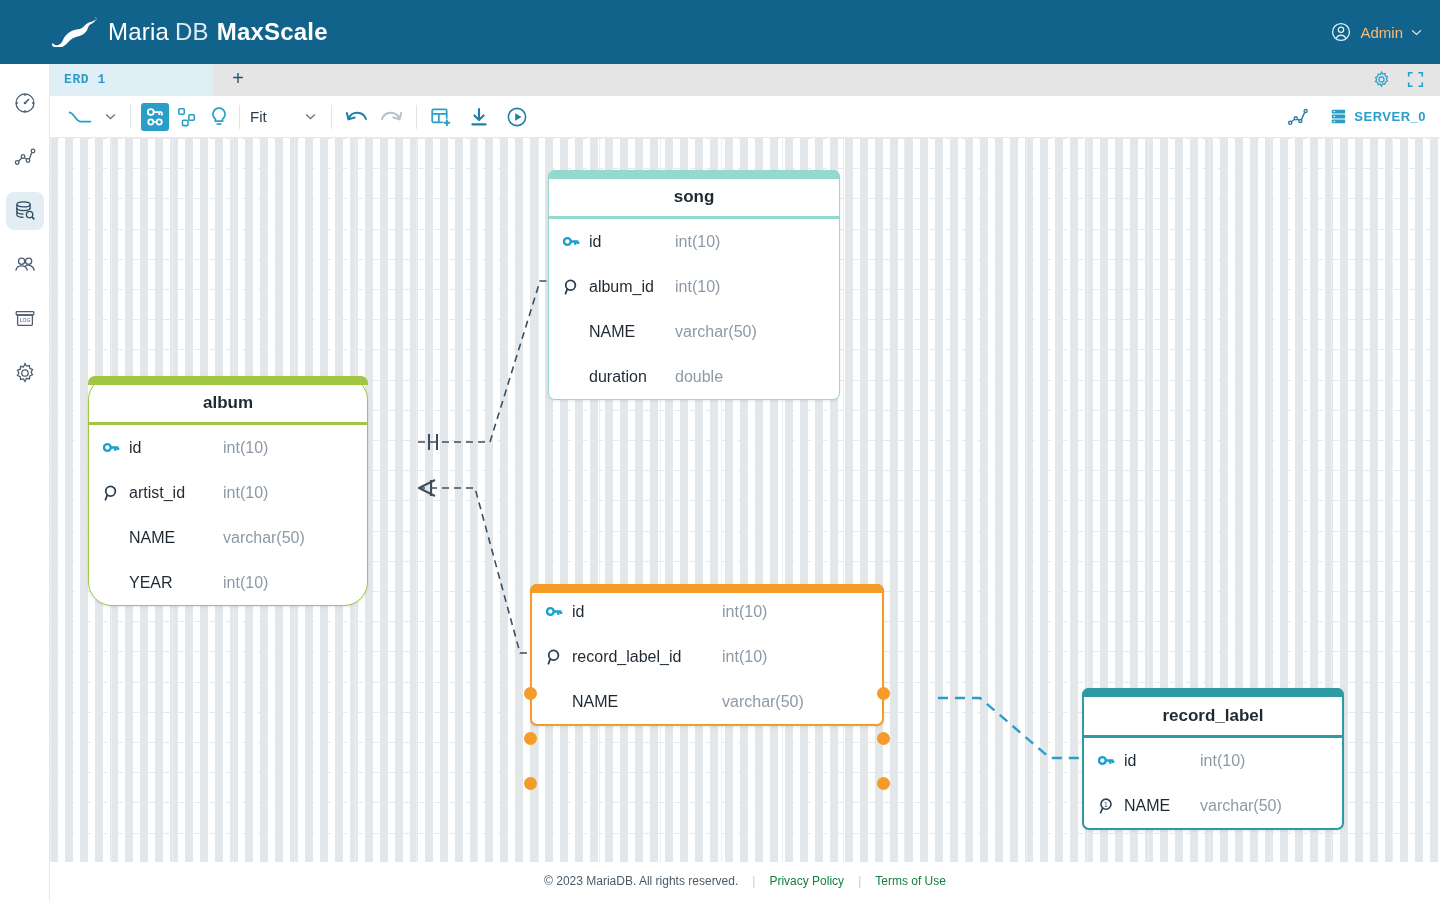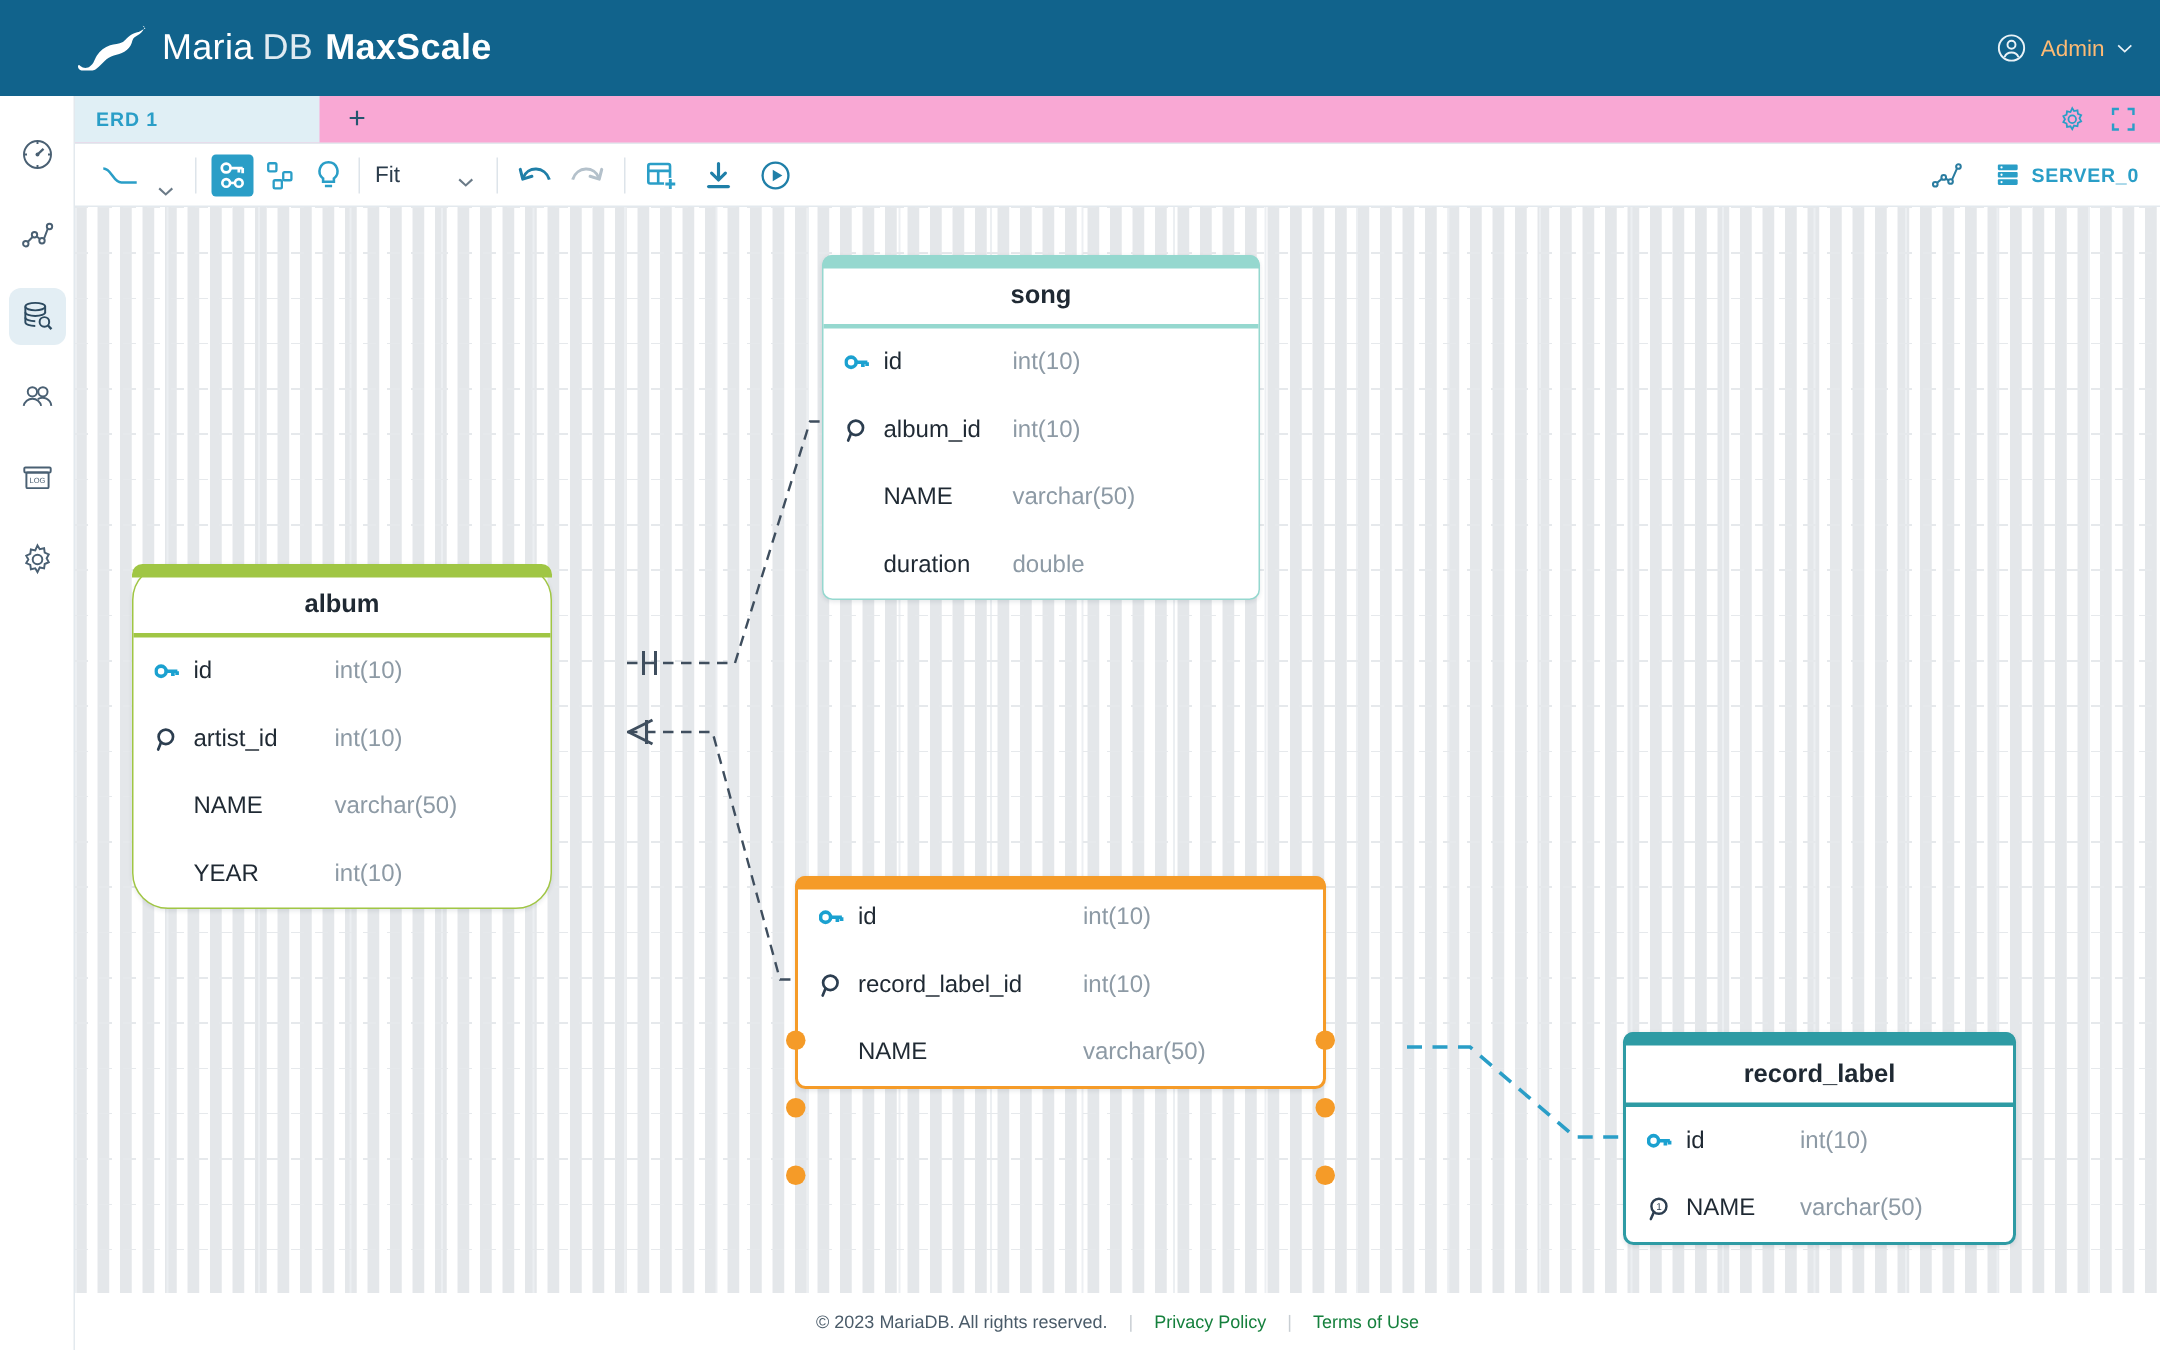--- a/index.html
+++ b/index.html
@@ -42,23 +42,23 @@
     width: 38px; height: 38px; border-radius: 8px;
     display: flex; align-items: center; justify-content: center;
     cursor: pointer; color: #3e556b;
   }
   .rail-item.active { background: #e3eef4; }
 
   
   .tabstrip {
     position: absolute; top: 64px; left: 50px;
     width: 1390px; height: 32px;
-    background: #f9a8d4;
+    background: #e5e5e5;
     border-bottom: 1px solid #e3e9ee;
-    display: flex; align-items: stretch;
+    display: flex; align-items: stretch; font-family: Liberation Mono, monospace;
   }
   .tab {
     width: 163px; background: #e0eff5;
     display: flex; align-items: center; padding-left: 14px;
     color: #2a9ec7; font-size: 13px; font-weight: 600; letter-spacing: .6px;
     cursor: pointer;
   }
   .tab-add {
     width: 50px; display: flex; align-items: center; justify-content: center;
     color: #24556e; font-size: 20px; cursor: pointer;
@@ -68,21 +68,21 @@
 
   
   .toolbar {
     position: absolute; top: 96px; left: 50px;
     width: 1390px; height: 42px;
     background: #ffffff;
     border-bottom: 1px solid #e3e9ee;
     display: flex; align-items: center; gap: 0;
     padding: 0 14px;
   }
-  .tb-group { display: flex; align-items: flex-end; gap: 4px; }
+  .tb-group { display: flex; align-items: center; gap: 4px; }
   .tb-btn {
     height: 28px; min-width: 28px; padding: 0 3px;
     display: flex; align-items: center; justify-content: center;
     border-radius: 3px; cursor: pointer; color: #2a9ec7;
   }
   .tb-btn.on { background: #2a9ec7; color: #ffffff; }
   .tb-btn.muted { color: #b4c1cb; }
   .tb-caret { width: 20px; display: flex; align-items: center; justify-content: center; cursor: pointer; color: #6b7b88; }
   .tb-sep { width: 1px; height: 24px; background: #dde4ea; margin: 0 10px; }
   .tb-label { font-size: 15px; color: #2b3c4b; padding: 0 4px; }

